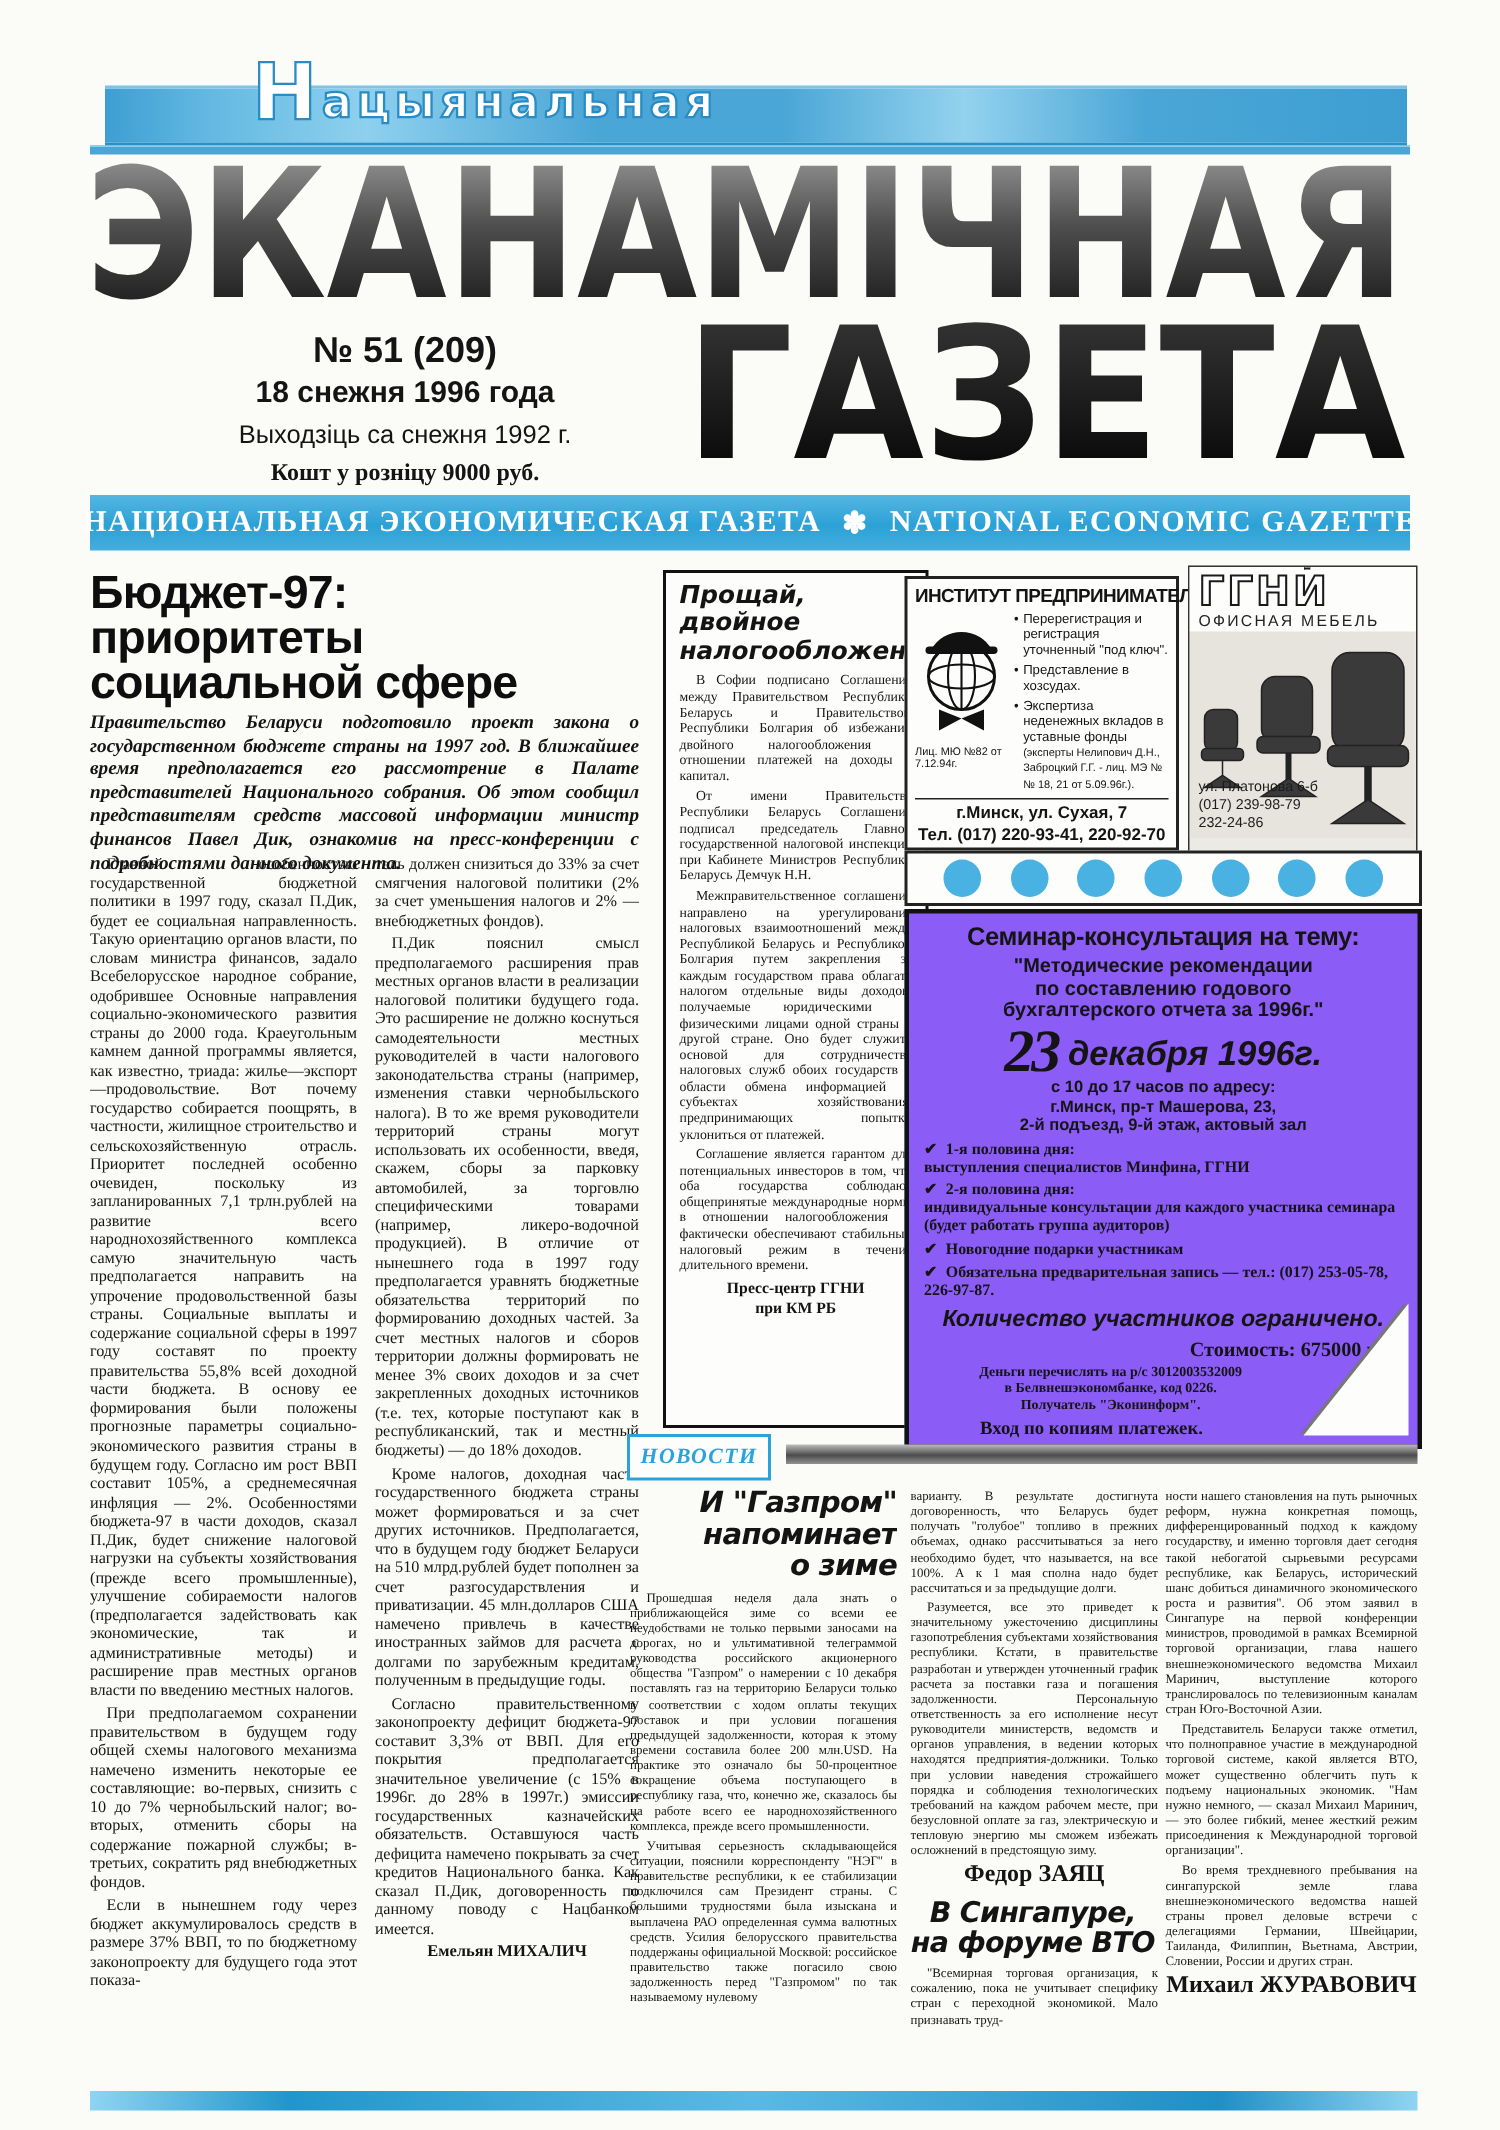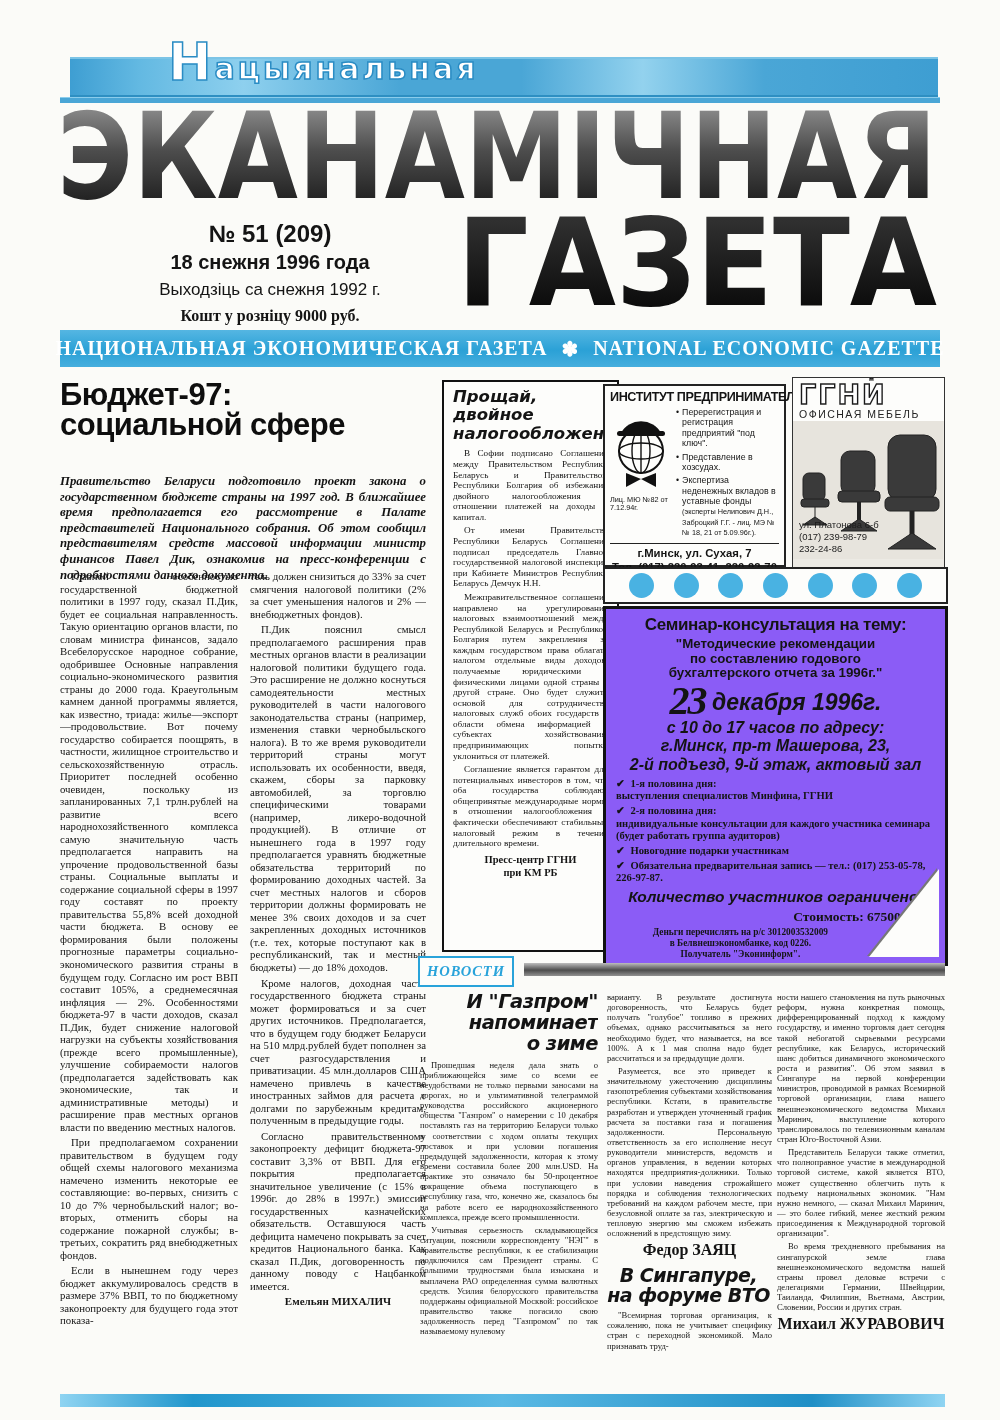--- a/index.html
+++ b/index.html
@@ -78,22 +78,22 @@
   .dots-strip{left:603px;top:567px;width:345px;height:37px;border:2px solid #222;background:#fdfdfb;
     box-sizing:border-box;display:flex;align-items:center;justify-content:space-around;padding:0 14px;}
   .dot-circle{width:25px;height:25px;border-radius:50%;background:#49b2e2;}
   .sem-box{left:603px;top:606px;width:345px;height:360px;border:3px solid #111;background:#8b5cf6;
     box-sizing:border-box;padding:6px 10px;overflow:hidden;}
   .sem-head{font-family:"Liberation Sans",sans-serif;font-weight:bold;font-size:17px;text-align:center;letter-spacing:-0.3px;}
   .sem-topic{font-family:"Liberation Sans",sans-serif;font-weight:bold;font-size:13.3px;line-height:1.1;text-align:center;margin-top:2px;}
   .sem-date{text-align:center;margin:4px 0 2px 0;font-style:italic;font-weight:bold;white-space:nowrap;}
   .sem-day{font-size:40px;line-height:0.8;vertical-align:-4px;letter-spacing:-2px;}
   .sem-daterest{font-size:23px;font-family:"Liberation Sans",sans-serif;}
-  .sem-addr{font-family:"Liberation Sans",sans-serif;font-weight:bold;font-style:italic;
-    font-size:16px;line-height:1.15;text-align:center;}
+  .sem-addr{font-family:"Liberation Sans",sans-serif;font-weight:bold;
+    font-size:11px;line-height:1.15;text-align:center;}
   .sem-items{margin-top:4px;font-size:10.6px;line-height:1.15;font-weight:bold;}
   .sem-items .it{margin-top:3px;}
   .sem-check{font-style:normal;margin-right:3px;}
   .sem-limited{font-family:"Liberation Sans",sans-serif;font-weight:bold;font-style:italic;
     font-size:15.5px;text-align:center;margin-top:4px;}
   .sem-cost{font-weight:bold;font-size:13.5px;text-align:right;margin-top:3px;}
   .sem-pay{font-weight:bold;font-size:9.3px;line-height:1.15;text-align:center;margin-top:2px;width:78%;}
   .sem-entry{font-weight:bold;font-size:12.5px;text-align:center;margin-top:3px;width:70%;}
   .sem-curl{position:absolute;right:6px;bottom:6px;width:0;height:0;
     border-left:70px solid transparent;border-bottom:88px solid #fdfdfb;
@@ -156,20 +156,21 @@
   </div>
 
   <div class="abs subbar">
     <span>НАЦИОНАЛЬНАЯ ЭКОНОМИЧЕСКАЯ ГАЗЕТА</span>
     <span>✽</span>
     <span>NATIONAL ECONOMIC GAZETTE</span>
   </div>
 
   <div class="abs budget-title">
     <div>Бюджет-97:</div>
+    <div>приоритеты</div>
     <div>социальной сфере</div>
   </div>
   <div class="abs budget-lead">Правительство Беларуси подготовило проект закона о государственном бюджете страны на 1997 год. В ближайшее время предполагается его рассмотрение в Палате представителей Национального собрания. Об этом сообщил представителям средств массовой информации министр финансов Павел Дик, ознакомив на пресс-конференции с подробностями данного документа.</div>
 
   <div class="abs budget-col budget-col1 serif-body">
     <p>Главной особенностью государственной бюджетной политики в 1997 году, сказал П.Дик, будет ее социальная направленность. Такую ориентацию органов власти, по словам министра финансов, задало Всебелорусское народное собрание, одобрившее Основные направления социально-экономического развития страны до 2000 года. Краеугольным камнем данной программы является, как известно, триада: жилье—экспорт—продовольствие. Вот почему государство собирается поощрять, в частности, жилищное строительство и сельскохозяйственную отрасль. Приоритет последней особенно очевиден, поскольку из запланированных 7,1 трлн.рублей на развитие всего народнохозяйственного комплекса самую значительную часть предполагается направить на упрочение продовольственной базы страны. Социальные выплаты и содержание социальной сферы в 1997 году составят по проекту правительства 55,8% всей доходной части бюджета. В основу ее формирования были положены прогнозные параметры социально-экономического развития страны в будущем году. Согласно им рост ВВП составит 105%, а среднемесячная инфляция — 2%. Особенностями бюджета-97 в части доходов, сказал П.Дик, будет снижение налоговой нагрузки на субъекты хозяйствования (прежде всего промышленные), улучшение собираемости налогов (предполагается задействовать как экономические, так и административные методы) и расширение прав местных органов власти по введению местных налогов.</p>
     <p>При предполагаемом сохранении правительством в будущем году общей схемы налогового механизма намечено изменить некоторые ее составляющие: во-первых, снизить с 10 до 7% чернобыльский налог; во-вторых, отменить сборы на содержание пожарной службы; в-третьих, сократить ряд внебюджетных фондов.</p>
     <p>Если в нынешнем году через бюджет аккумулировалось средств в размере 37% ВВП, то по бюджетному законопроекту для будущего года этот показа-</p>
   </div>
   <div class="abs budget-col budget-col2 serif-body">
@@ -209,21 +210,21 @@
           <path d="M9 26 A22 20 0 0 1 49 26 Z" fill="#111"></path>
           <rect x="5" y="24" width="48" height="5" rx="2.5" fill="#111"></rect>
           <polygon points="14,66 29,72 14,80" fill="#111"></polygon>
           <polygon points="44,66 29,72 44,80" fill="#111"></polygon>
         </svg>
         <div class="inst-lic">Лиц. МЮ №82 от 7.12.94г.</div>
       </div>
       <div class="inst-bullets">
         <div class="b">
           <span class="dot">•</span>
-          <span>Перерегистрация и регистрация предприятий "под ключ".</span>
+          <span>Перерегистрация и регистрация уточненный "под ключ".</span>
         </div>
         <div class="b">
           <span class="dot">•</span>
           <span>Представление в хозсудах.</span>
         </div>
         <div class="b">
           <span class="dot">•</span>
           <span>
             <span>Экспертиза неденежных вкладов в уставные фонды</span>
             <span class="inst-fine">(эксперты Нелипович Д.Н., Заброцкий Г.Г. - лиц. МЭ №№ 18, 21 от 5.09.96г.).</span>

